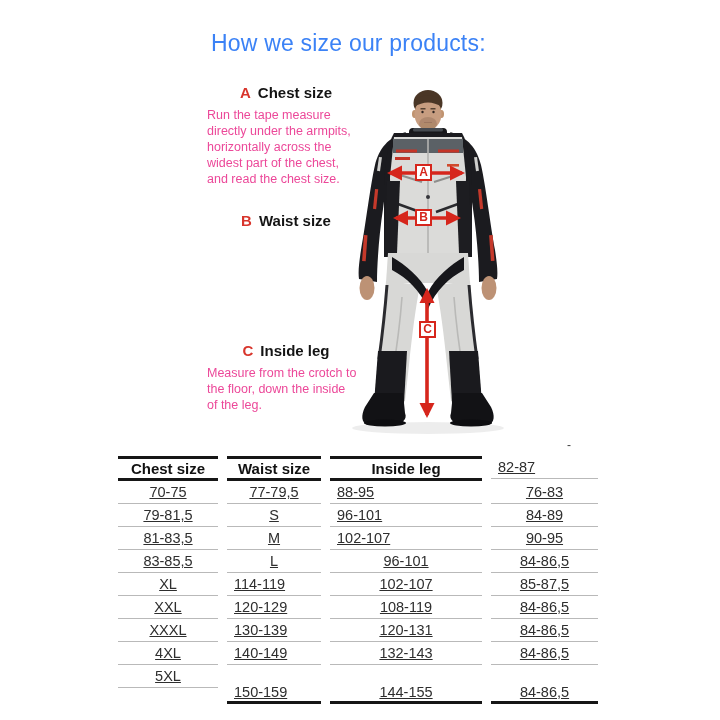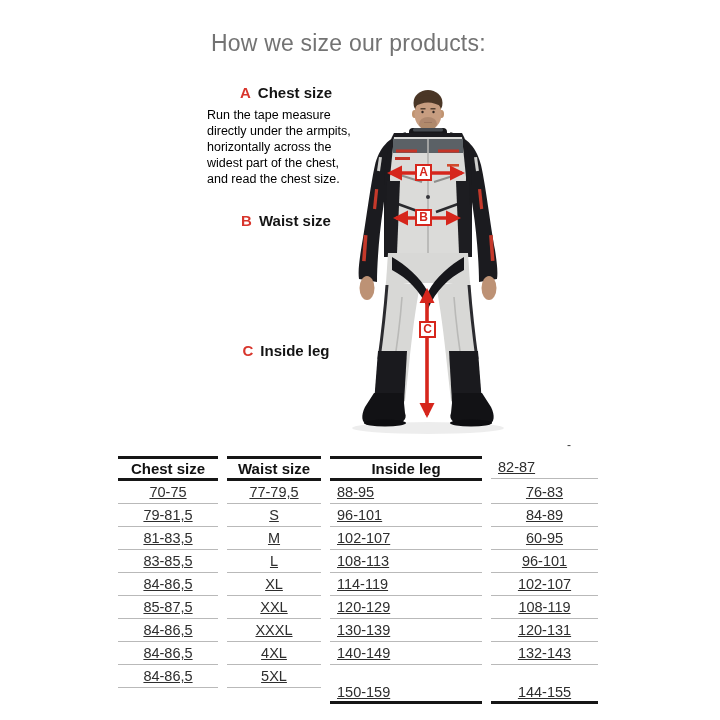--- a/index.html
+++ b/index.html
@@ -6,31 +6,31 @@
   body{
     width:720px;height:720px;background:#ffffff;overflow:hidden;
     font-family:"Liberation Sans","DejaVu Sans",sans-serif;
     -webkit-font-smoothing:antialiased;
   }
   .page{position:relative;width:720px;height:720px;background:#fff;}
 
   
   .page-title{
     position:absolute;left:211px;top:30px;
-    font-size:23px;font-weight:400;color:#737373;letter-spacing:.2px;
+    font-size:23px;font-weight:400;color:#3b82f6;letter-spacing:.2px;
   }
 
   
   .section{position:absolute;left:207px;width:158px;}
   .sec-a{top:84px;}
   .sec-b{top:212px;}
   .sec-c{top:342px;}
   .sec-head{font-size:15px;font-weight:bold;color:#141414;margin-bottom:5px;line-height:18px;text-align:center;}
   .sec-letter{color:#d8352c;margin-right:7px;}
-  .sec-desc{font-size:12.5px;line-height:16px;color:#000000;width:152px;}
+  .sec-desc{font-size:12.5px;line-height:16px;color:#ec4899;width:152px;}
 
   
   .figure-wrap{position:absolute;left:330px;top:85px;width:200px;height:360px;}
   .figure-wrap svg{display:block;}
   .measure-label{
     position:absolute;width:17px;height:17px;box-sizing:border-box;
     background:#fff;border:2px solid #d6261c;color:#d6261c;
     font-size:12px;font-weight:bold;text-align:center;line-height:13px;
   }
   .label-a{left:415px;top:164px;}
@@ -75,20 +75,21 @@
   <div class="section sec-b">
     <div class="sec-head">
       <span class="sec-letter">B</span><span>Waist size</span>
     </div>
   </div>
 
   <div class="section sec-c">
     <div class="sec-head">
       <span class="sec-letter">C</span><span>Inside leg</span>
     </div>
+    <div class="sec-desc">Measure from the crotch to the floor, down the inside of the leg.</div>
   </div>
 
   <div class="figure-wrap">
     <svg width="200" height="360" viewBox="0 0 200 360">
       <defs>
         <marker id="ah" viewBox="0 0 10 10" refX="8" refY="5" markerWidth="4.2" markerHeight="4.2" orient="auto-start-reverse">
           <path d="M0,0 L10,5 L0,10 Z" fill="#d6261c"></path>
         </marker>
       </defs>
 
@@ -198,24 +199,23 @@
       <div class="td c2">77-79,5</div>
       <div class="td c0">88-95</div>
       <div class="td c1">76-83</div>
       <div class="td c2">79-81,5</div>
       <div class="td c3">S</div>
       <div class="td c0">96-101</div>
       <div class="td c1">84-89</div>
       <div class="td c2">81-83,5</div>
       <div class="td c3">M</div>
       <div class="td c0">102-107</div>
-      <div class="td c1">60-95</div>
+      <div class="td c1">90-95</div>
       <div class="td c2">83-85,5</div>
       <div class="td c3">L</div>
-      <div class="td c0">108-113</div>
       <div class="td c1">96-101</div>
       <div class="td c2">84-86,5</div>
       <div class="td c3">XL</div>
       <div class="td c0">114-119</div>
       <div class="td c1">102-107</div>
       <div class="td c2">85-87,5</div>
       <div class="td c3">XXL</div>
       <div class="td c0">120-129</div>
       <div class="td c1">108-119</div>
       <div class="td c2">84-86,5</div>

